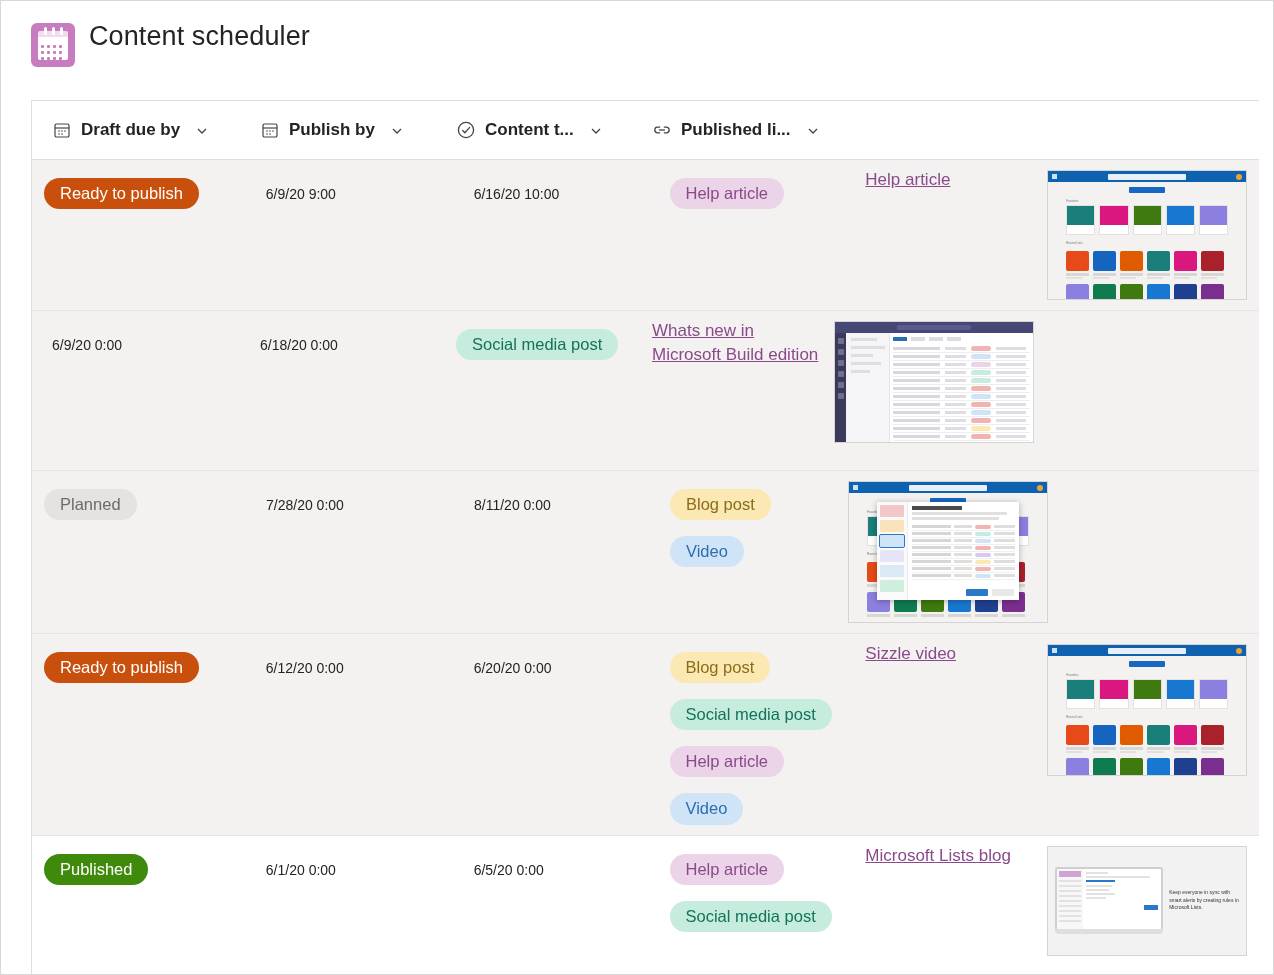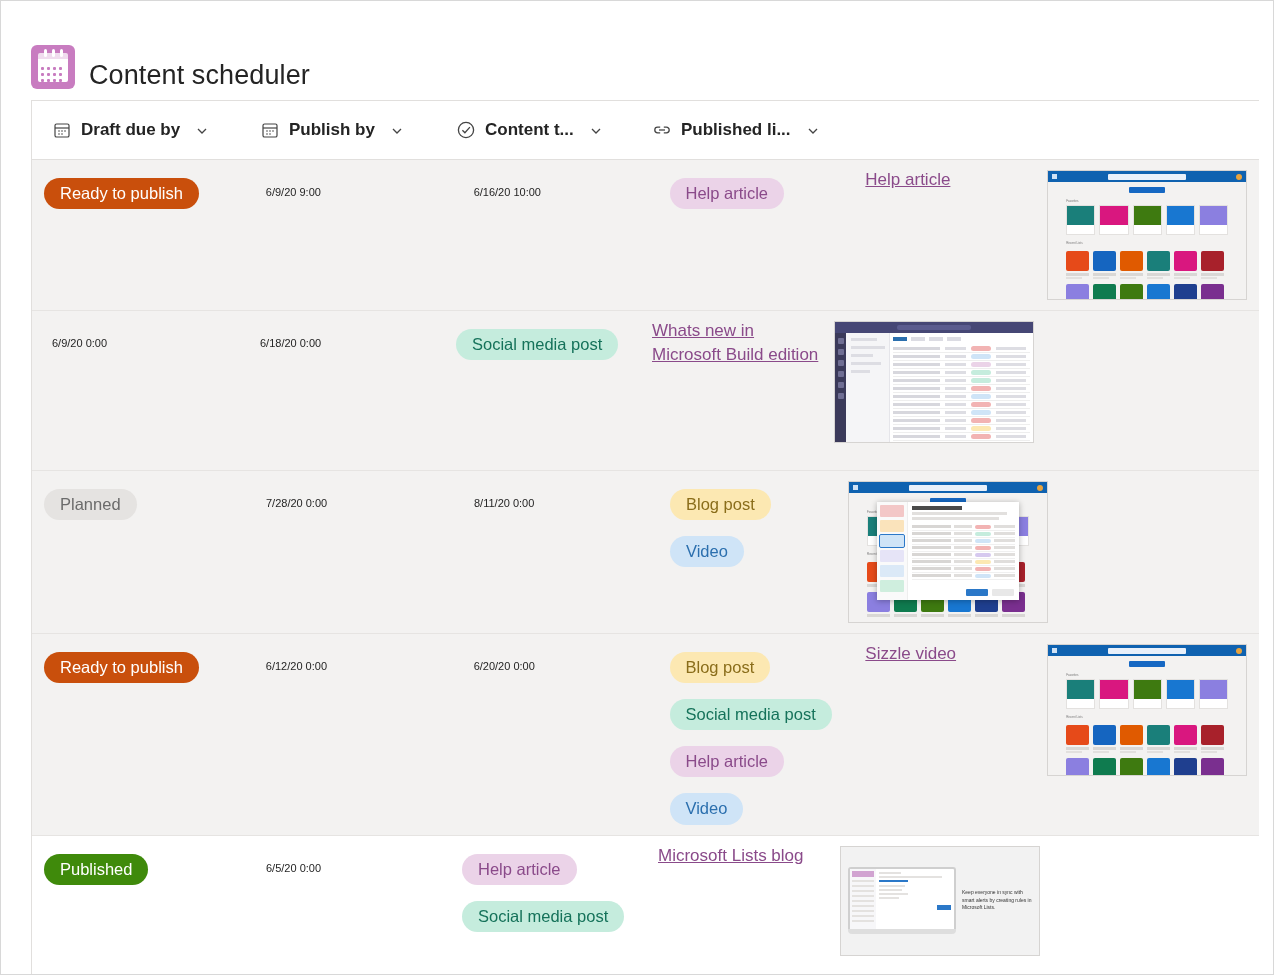--- a/index.html
+++ b/index.html
@@ -14,21 +14,21 @@
   .app-frame {
     position: relative;
     width: 1274px; height: 975px;
     background: #ffffff;
     border: 1px solid #d8d8d8;
     overflow: hidden;
   }
 
   
   .titlebar {
-    display: flex; align-items: flex-end;
+    display: flex; align-items: flex-start;
     gap: 14px;
     padding: 22px 0 0 30px;
     height: 88px;
   }
   .list-icon {
     width: 44px; height: 44px;
     border-radius: 6px;
     background: #c87cc0;
     position: relative;
     flex: 0 0 auto;
@@ -156,21 +156,21 @@
   .tag-stack { display: flex; flex-direction: column; align-items: flex-start; gap: 16px; }
   .tag {
     display: inline-block;
     border-radius: 16px;
     padding: 6px 16px 7px 16px;
     font-size: 16.5px;
     line-height: 1.1;
     white-space: nowrap;
   }
 
-  .datetext { font-size: 11px; color: #242424; padding-top: 8px; }
+  .datetext { font-size: 14px; color: #242424; padding-top: 8px; }
 
   .linkcell a {
     font-size: 17px;
     color: #8a4a8a;
     text-decoration: underline;
     display: inline;
     line-height: 1.42;
   }
   .linkcell { padding-top: 8px; }
 
@@ -877,20 +877,23 @@
               </div>
             </div>
           </div>
         </div>
       </div>
 
       <div class="row white" style="min-height:140px">
         <div class="cell c-status">
           <span class="pill pill-status" style="background:#3f8a0b;color:#ffffff">Published</span>
         </div>
+        <div class="cell c-draft">
+          <div class="datetext">6/1/20 0:00</div>
+        </div>
         <div class="cell c-publish">
           <div class="datetext">6/5/20 0:00</div>
         </div>
         <div class="cell c-type">
           <div class="tag-stack">
             <span class="tag" style="background:#ebd3e8;color:#8a4a8a">Help article</span>
             <span class="tag" style="background:#c5ecdd;color:#15725a">Social media post</span>
           </div>
         </div>
         <div class="cell c-link linkcell">

